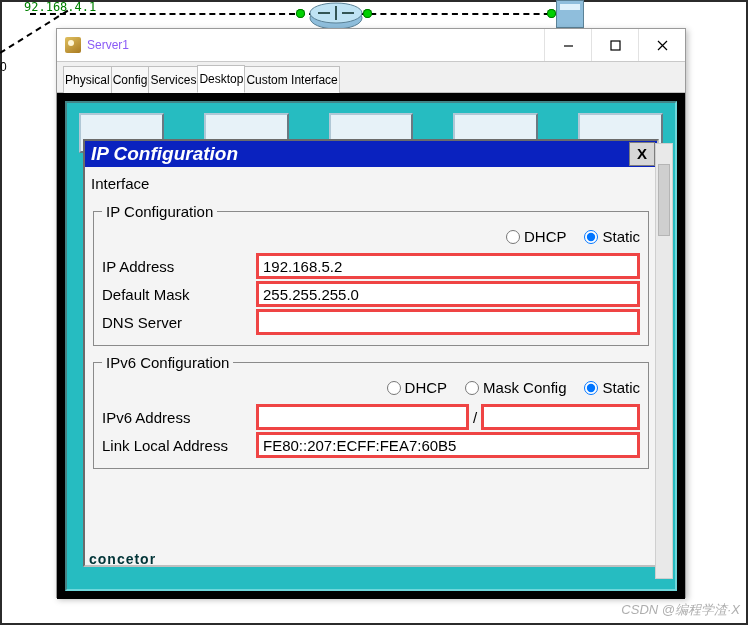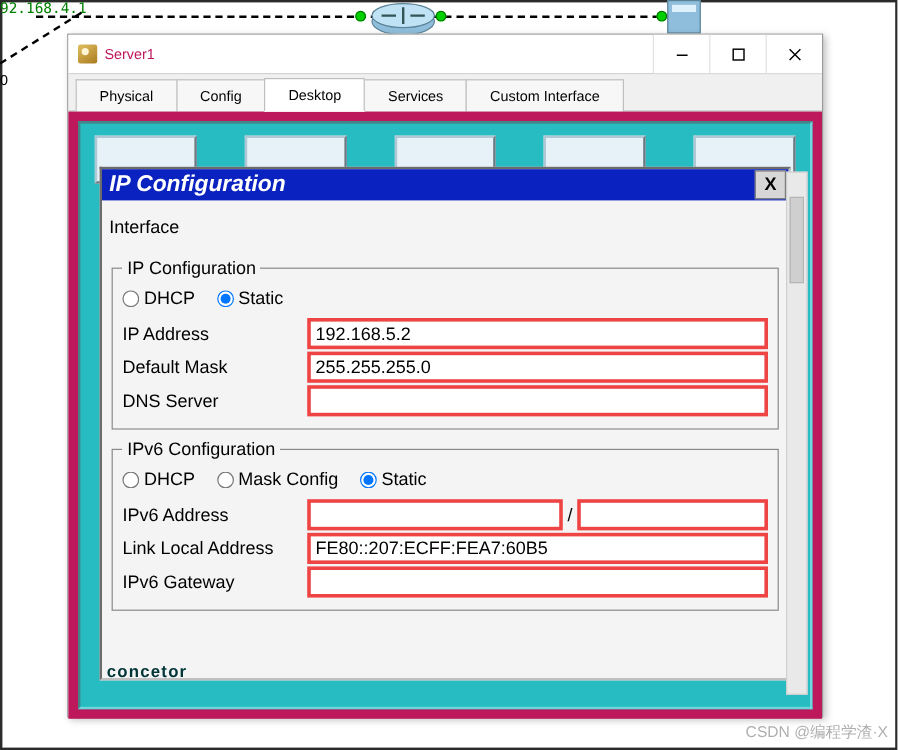--- a/index.html
+++ b/index.html
@@ -1,52 +1,52 @@
 <!DOCTYPE html>
 <html><head>
 <meta charset="utf-8">
 <style>
   html,body{margin:0;padding:0;font-family:Tahoma,Verdana,sans-serif;font-size:12px;color:#000;background:#fff;}
   .stage{position:relative;width:748px;height:625px;overflow:hidden;}
   
-  .bg-ip{position:absolute;left:0;top:0;color:#008000;font-family:Consolas,monospace;font-size:12px;}
+  .bg-ip{position:absolute;left:0;top:0;color:#008000;font-family:Consolas,monospace;font-size:12px;padding-left:24px;}
   .bg-label{position:absolute;left:-10px;top:60px;color:#000;font-size:12px;}
-  .watermark{position:absolute;right:8px;bottom:6px;color:rgba(120,120,120,.6);font-size:13px;text-shadow:0 0 2px rgba(255,255,255,.6);margin-top:34px;}
+  .watermark{position:absolute;right:8px;bottom:6px;color:rgba(120,120,120,.6);font-size:13px;font-style:italic;text-shadow:0 0 2px rgba(255,255,255,.6);margin-top:34px;}
   .dashed-link{position:absolute;border-top:2px dashed #000;transform-origin:left center;}
   .dot{position:absolute;width:9px;height:9px;background:#00d000;border-radius:50%;box-shadow:0 0 0 1px #070 inset;}
   .router-ico{position:absolute;left:308px;top:0;width:56px;height:32px;}
   .router-ico svg{width:56px;height:32px;}
   .server-ico{position:absolute;left:556px;top:0;width:26px;height:26px;background:#8fbedc;border:1px solid #5b8297;}
   .server-ico:before{content:"";position:absolute;left:3px;top:3px;right:3px;height:6px;background:#dff1fb;}
   
   .win{position:absolute;left:56px;top:28px;width:628px;height:568px;border:1px solid #9a9a9a;background:#f0f0f0;box-shadow:2px 2px 6px rgba(0,0,0,.25);}
   .titlebar{height:32px;display:flex;align-items:center;border-bottom:1px solid #c9c9c9;background:#fff;}
   .titlebar .app-icon{width:16px;height:16px;margin:0 6px 0 8px;background:linear-gradient(145deg,#e0c060,#a97a20);border-radius:2px;position:relative;}
   .titlebar .app-icon:after{content:"";position:absolute;left:3px;top:3px;width:6px;height:6px;background:#fff6d6;border-radius:50%;}
-  .titlebar .title{flex:1 1 auto;font-size:12px;color:#be185d;}
+  .titlebar .title{flex:1 1 auto;font-size:12px;color:#8b5cf6;}
   .titlebar .btns{display:flex;height:100%;}
   .tbtn{width:46px;height:100%;display:flex;align-items:center;justify-content:center;border-left:1px solid #e2e2e2;background:#fff;}
   .tbtn svg{width:11px;height:11px;stroke:#000;stroke-width:1.2;fill:none;}
   .tabs{height:30px;display:flex;align-items:flex-end;gap:0;padding:0 6px;background:#f0f0f0;border-bottom:1px solid #bfbfbf;}
-  .tab{padding:6px 19px;border:1px solid #bfbfbf;border-bottom:none;background:#f7f7f7;font-size:12px;margin-right:-1px;position:relative;top:1px;color:#000;}
+  .tab{padding:6px 1px;border:1px solid #bfbfbf;border-bottom:none;background:#f7f7f7;font-size:12px;margin-right:-1px;position:relative;top:1px;color:#000;}
   .tab.active{background:#fff;border-bottom:1px solid #fff;z-index:2;}
-  .client{position:relative;height:calc(100% - 62px);background:#be185d;}
+  .client{position:relative;height:calc(100% - 62px);background:#000000;}
   .teal{position:absolute;left:8px;top:8px;right:8px;bottom:8px;background:#26bcc1;border:2px inset #6fd7db;}
   .tile-row{position:absolute;left:12px;right:12px;top:10px;height:36px;display:flex;gap:40px;}
   .tile{flex:1;height:36px;background:#e7f2f8;border:2px outset #b0c8d6;}
   .panel{position:absolute;left:16px;top:36px;right:16px;height:424px;background:#f4f4f4;border:2px inset #bfbfbf;}
   .panel-title{height:26px;background:#0a22bf;color:#fff;font-weight:bold;font-style:italic;font-size:19px;line-height:26px;padding-left:6px;display:flex;align-items:center;}
   .panel-title .spacer{flex:1;}
   .panel-close{width:24px;height:22px;margin-right:2px;background:#d7d7d7;border:1px solid #7d7d7d;color:#000;font-size:15px;display:flex;align-items:center;justify-content:center;font-style:normal;}
-  .iface-row{display:flex;align-items:flex-start;height:28px;padding:14px 6px 0 6px;gap:8px;}
+  .iface-row{display:flex;align-items:center;height:28px;padding:2px 6px 0 6px;gap:8px;}
   .iface-row .lbl{width:108px;font-size:15px;}
   .iface-row select{flex:1;height:22px;font-size:15px;border:1px solid #7d7d7d;background:#fff;}
   fieldset.grp{margin:6px 8px 8px 8px;border:1px solid #8a8a8a;padding:6px 8px 8px 8px;}
   fieldset.grp legend{font-size:15px;padding:0 4px;}
-  .radios{display:flex;align-items:center;gap:18px;margin:2px 0 8px 0;font-size:15px;}
+  .radios{display:flex;align-items:center;gap:18px;margin:2px 0 8px 0;font-size:15px;justify-content:flex-end;}
   .radios label{display:flex;align-items:center;gap:4px;}
   .radios input{width:14px;height:14px;margin:0;}
   .frow{display:flex;align-items:center;height:26px;margin-bottom:2px;font-size:15px;}
   .frow .flbl{width:154px;}
   .frow input[type=text]{flex:1;height:20px;border:3px solid #ef4444;padding:0 4px;font-size:15px;font-family:inherit;background:#fff;}
   .frow input.focused{outline:2px solid #2a7bd1;outline-offset:-1px;}
   .slashbox{display:flex;align-items:center;flex:1;gap:4px;}
   .slashbox .main{flex:1;}
   .slashbox .sep{font-size:15px;}
   .slashbox .suffix{width:38px;height:20px;border:1px solid #7d7d7d;background:#fff;}
@@ -99,22 +99,22 @@
             <svg viewBox="0 0 11 11">
               <path d="M1 1 L10 10 M10 1 L1 10"></path>
             </svg>
           </div>
       </div>
     </div>
 
     <div class="tabs">
       <div class="tab">Physical</div>
       <div class="tab">Config</div>
+      <div class="tab">Services</div>
       <div class="tab active">Desktop</div>
-      <div class="tab">Services</div>
       <div class="tab">Custom Interface</div>
     </div>
 
     <div class="client">
       <div class="teal">
         <div class="tile-row">
           <div class="tile"></div>
           <div class="tile"></div>
           <div class="tile"></div>
           <div class="tile"></div>
@@ -179,24 +179,20 @@
               <div class="slashbox">
                 <input type="text" class="main" value="" style="">
                 <span class="sep">/</span>
                 <input type="text" class="suffix" value="" style="">
               </div>
             </div>
             <div class="frow">
                 <span class="flbl">Link Local Address</span>
               <input type="text" value="FE80::207:ECFF:FEA7:60B5" style="">
               </div>
-            <div class="frow">
-                <span class="flbl">IPv6 Gateway</span>
-              <input type="text" value="" style="">
-              </div>
           </fieldset>
         </div>
 
         <span class="collector-txt">concetor</span>
         <div class="scroll-ghost">
             <div class="thumb"></div>
           </div>
       </div>
     </div>
   </div>

